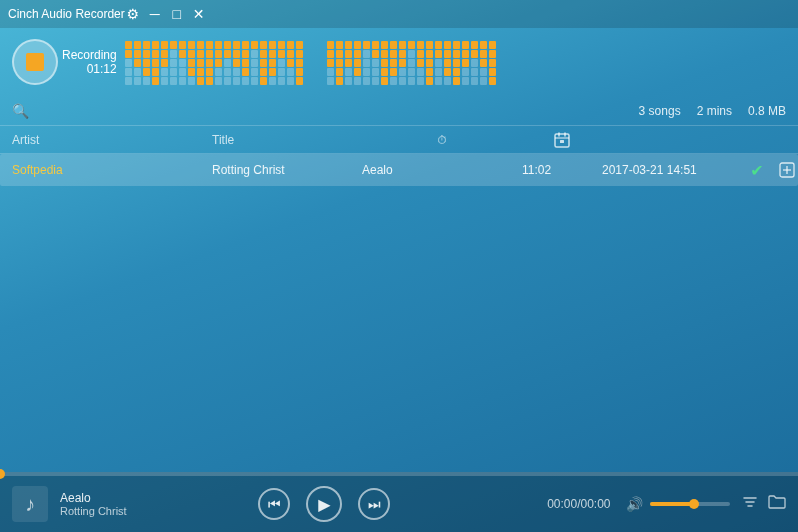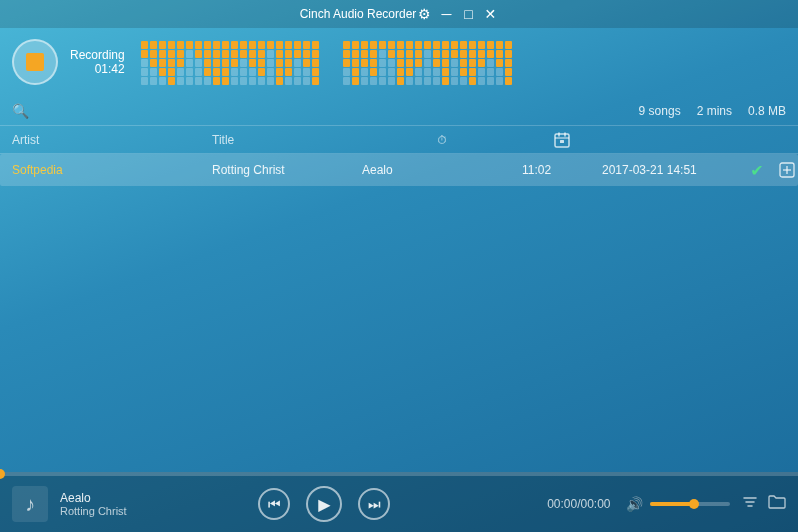--- a/index.html
+++ b/index.html
@@ -11,21 +11,21 @@
       font-size: 13px;
       color: #fff;
       overflow: hidden;
       position: relative;
     }
 
     
     #title-bar {
       display: flex;
       align-items: center;
-      justify-content: center;
+      justify-content: flex-start;
       height: 28px;
       padding: 0 8px;
       background: rgba(0,0,0,0.15);
     }
     #title-bar-title {
       font-size: 12px;
       color: #fff;
     }
     #title-bar-controls {
       display: flex;
@@ -43,21 +43,21 @@
       font-size: 14px;
       line-height: 1;
     }
 
     
     #recording-area {
       display: flex;
       align-items: center;
       padding: 8px 12px;
       height: 68px;
-      gap: 12px;
+      gap: 4px;
     }
     #record-button {
       width: 46px;
       height: 46px;
       border-radius: 50%;
       background: rgba(255,255,255,0.25);
       border: 2px solid rgba(255,255,255,0.5);
       display: flex;
       align-items: center;
       justify-content: center;
@@ -328,21 +328,21 @@
     <span class="title-btn">✕</span>
   </div>
 </div>
 
 <div id="recording-area">
   <div id="record-button">
     <div id="record-square"></div>
   </div>
   <div id="recording-info">
     <span id="recording-label">Recording</span>
-    <span id="recording-time">01:42</span>
+    <span id="recording-time">01:12</span>
   </div>
 
   <div id="waveform-canvas">
 
     <div style="display:flex;gap:2px;align-items:flex-end;height:46px;">
 
       <div class="wave-col" style="height:46px;justify-content:flex-end;">
         <div class="wave-cell active" style="height:8px"></div>
         <div class="wave-cell active" style="height:8px"></div>
         <div class="wave-cell inactive" style="height:8px"></div>
@@ -620,21 +620,21 @@
         <div class="wave-cell active" style="height:8px"></div>
         <div class="wave-cell active" style="height:8px"></div>
       </div>
     </div>
   </div>
 </div>
 
 <div id="search-bar">
   <span id="search-icon-wrap">🔍</span>
   <div id="stats-area">
-    <span>9 songs</span>
+    <span>3 songs</span>
     <span>2 mins</span>
     <span>0.8 MB</span>
   </div>
 </div>
 
 <div id="table-container">
   <div id="table-header">
     <span class="col-header">Artist</span>
     <span class="col-header">Title</span>
     <span class="col-header col-header-icon">⏱</span>

